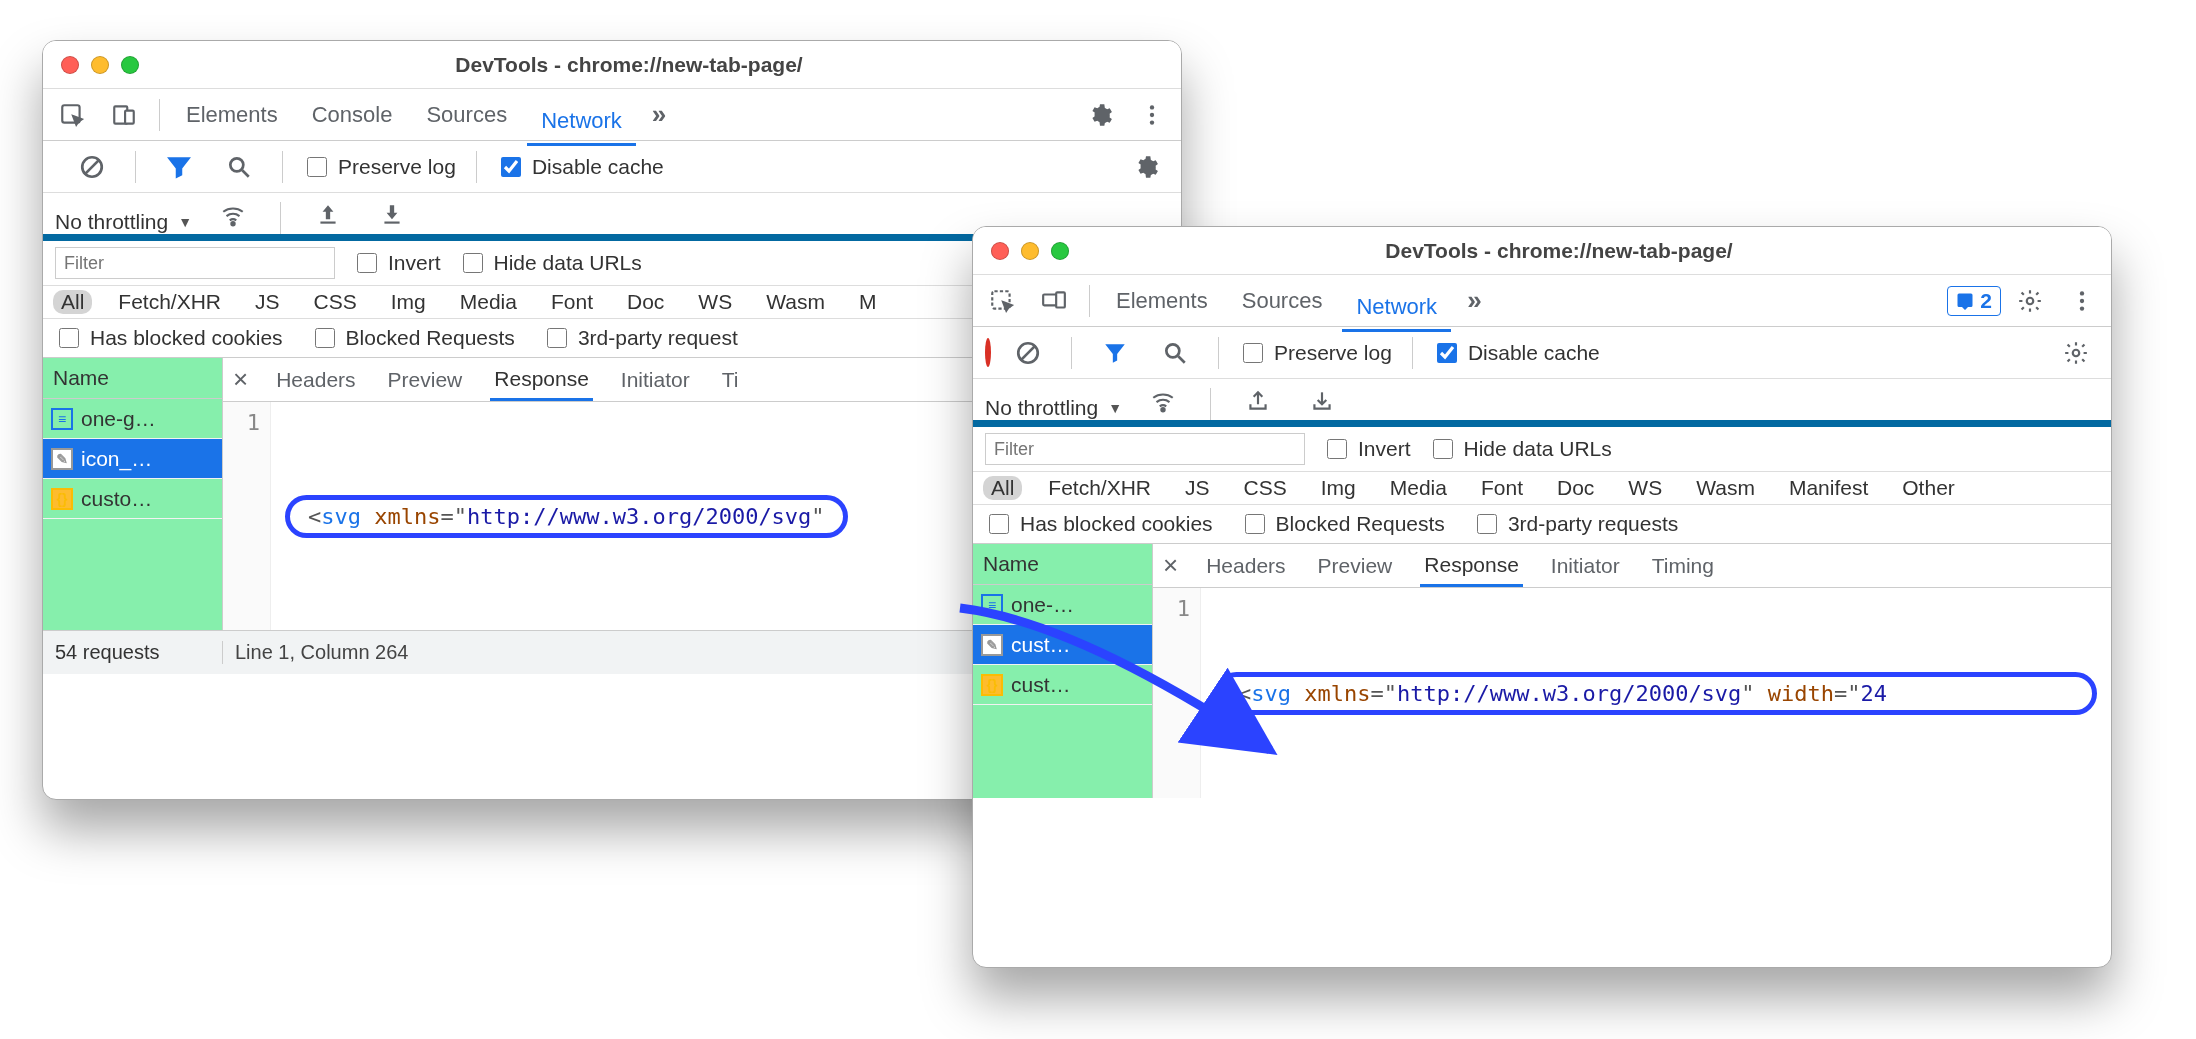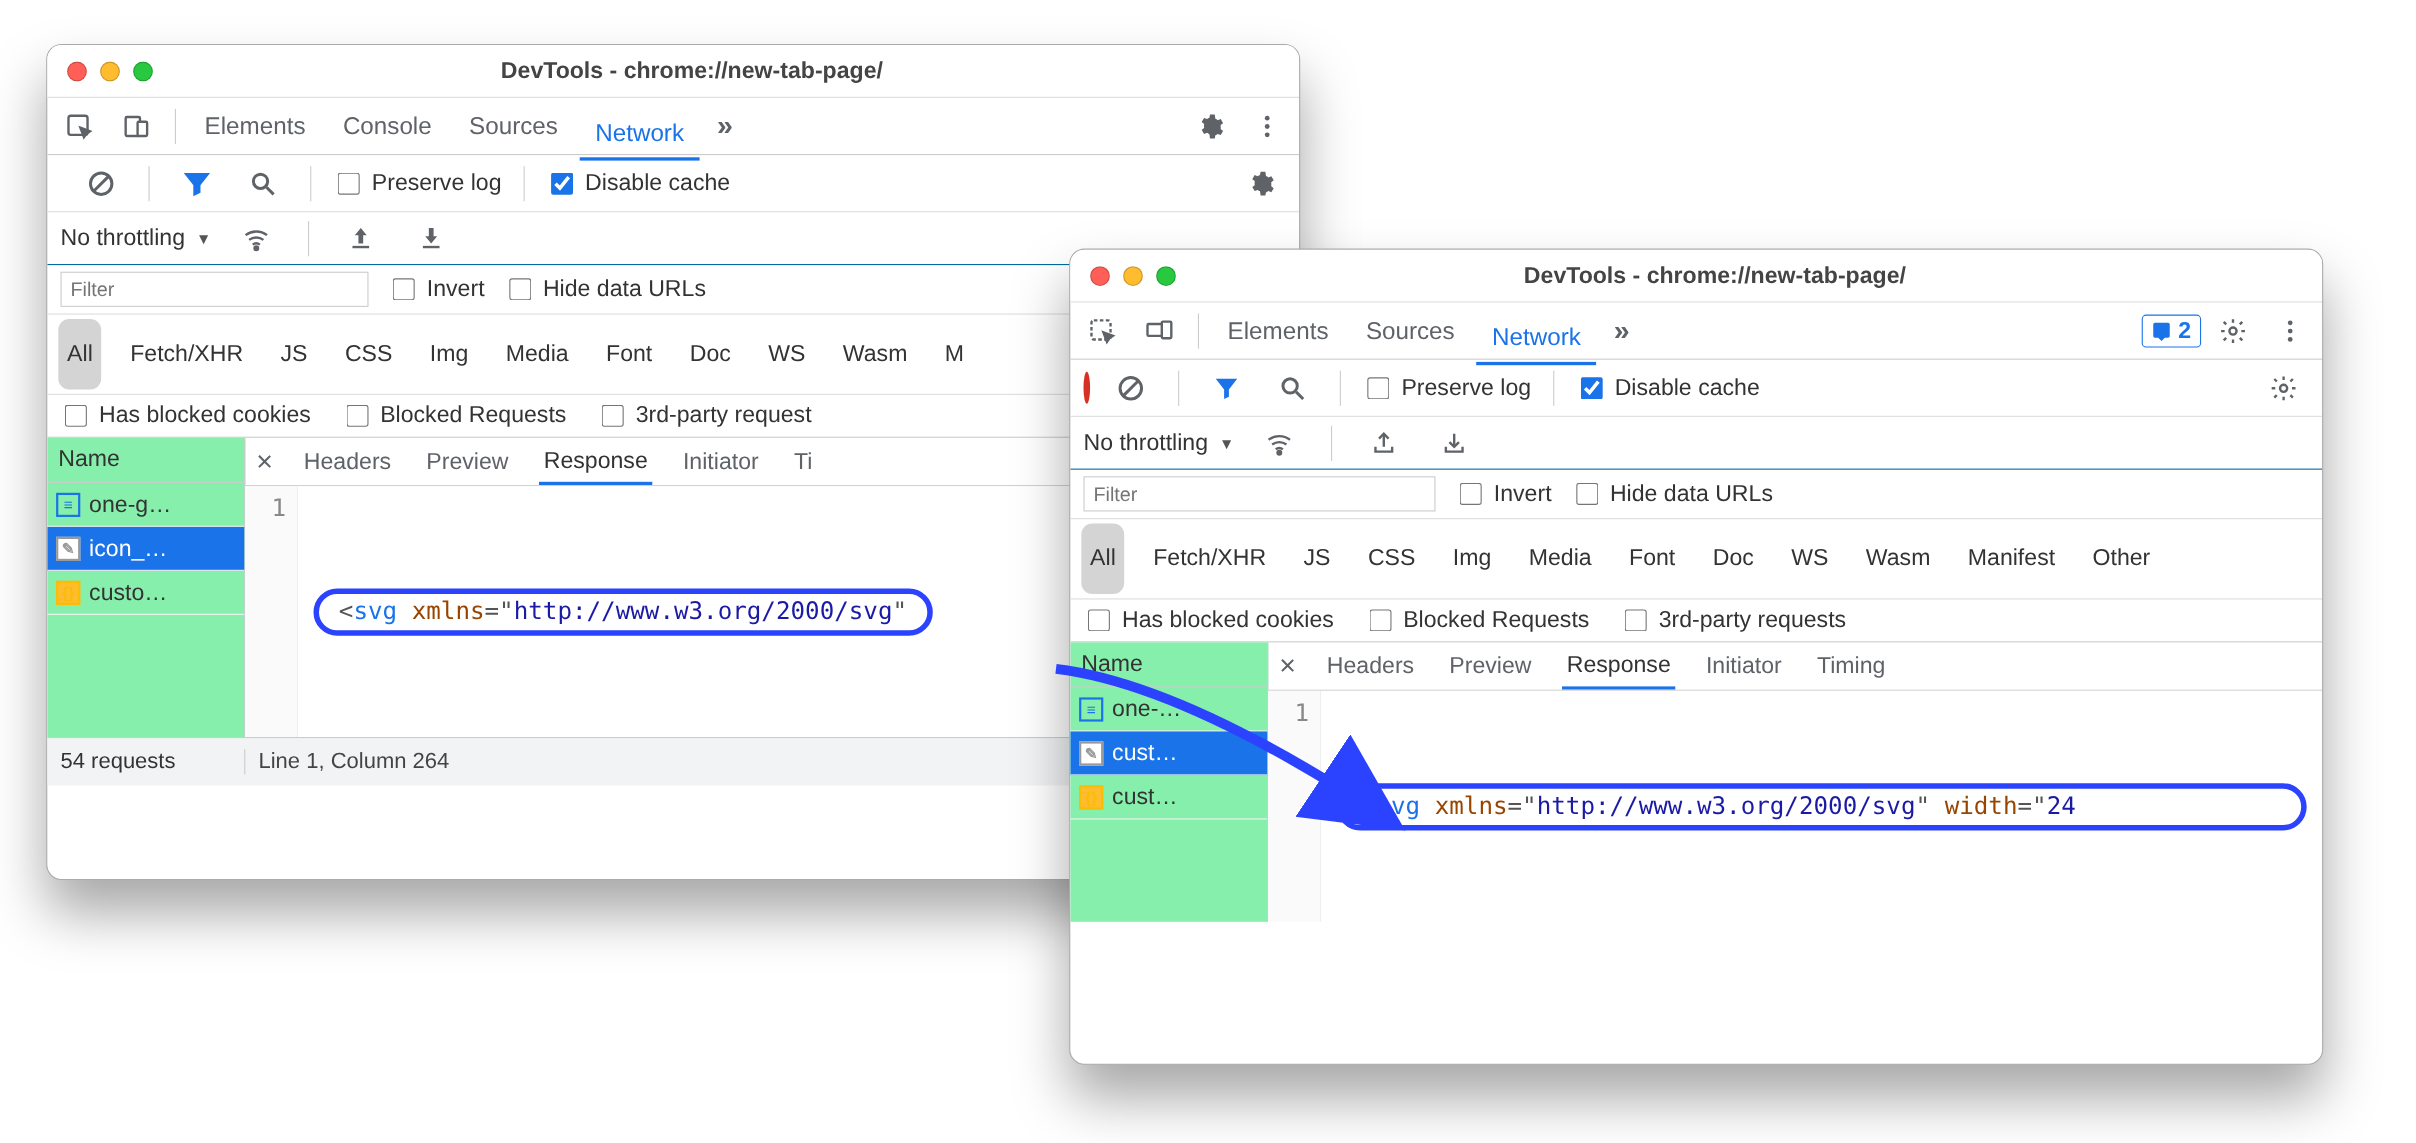--- a/index.html
+++ b/index.html
@@ -53,30 +53,30 @@
     white-space: nowrap;
   }
   .rec { width: 22px; height: 22px; border-radius: 50%; background: #d93025; }
   .rec-outline { width: 22px; height: 22px; border: 3px solid #d93025; border-radius: 50%; position: relative; }
   .rec-outline::after { content:""; position:absolute; inset:4px; background:#d93025; border-radius:2px; }
   .prohibit svg, .icon-btn svg { width: 26px; height: 26px; }
   .funnel svg { fill: #1a73e8; }
   .cb { display: inline-flex; align-items: center; gap: 8px; color: #333; }
   .cb input { width: 20px; height: 20px; }
   input[type=checkbox] { accent-color: #1a73e8; }
-  .netbar2 { display: flex; align-items: center; height: 48px; padding: 0 12px; gap: 18px; border-bottom: 1px solid #0369a1; }
+  .netbar2 { display: flex; align-items: flex-end; height: 48px; padding: 0 12px; gap: 18px; border-bottom: 7px solid #0369a1; }
   .nothrot { display: flex; align-items: center; gap: 10px; }
   .tri { font-size: 14px; color: #555; }
 
   .filterbar { display: flex; align-items:center; padding: 6px 12px; gap: 18px; border-bottom: 1px solid #ddd; flex-wrap: nowrap; }
   .filterbar input.filter { width: 280px; max-width: 100%; height: 32px; border: 1px solid #ccc; padding: 0 8px; font-size: 18px; }
   .filterbar.row2 .filter { width: 320px; }
 
   .pillrow { display: flex; align-items:center; padding: 4px 10px; gap: 18px; border-bottom:1px solid #ddd; font-size:21px; white-space:nowrap; overflow:hidden; }
-  .pill { padding: 20px 8px; border-radius: 10px; cursor: pointer; }
+  .pill { padding: 0 8px; border-radius: 10px; cursor: pointer; }
   .pill.sel { background: #d4d4d4; }
 
   .extrasrow { display:flex; align-items:center; padding: 6px 12px; gap: 28px; border-bottom:1px solid #ccc; }
 
   .grid {
     display: grid;
     grid-template-columns: 180px 1fr;
     height: var(--gh);
   }
   .names { border-right: 1px solid #ccc; background:#86efac; display:flex; flex-direction:column; }

